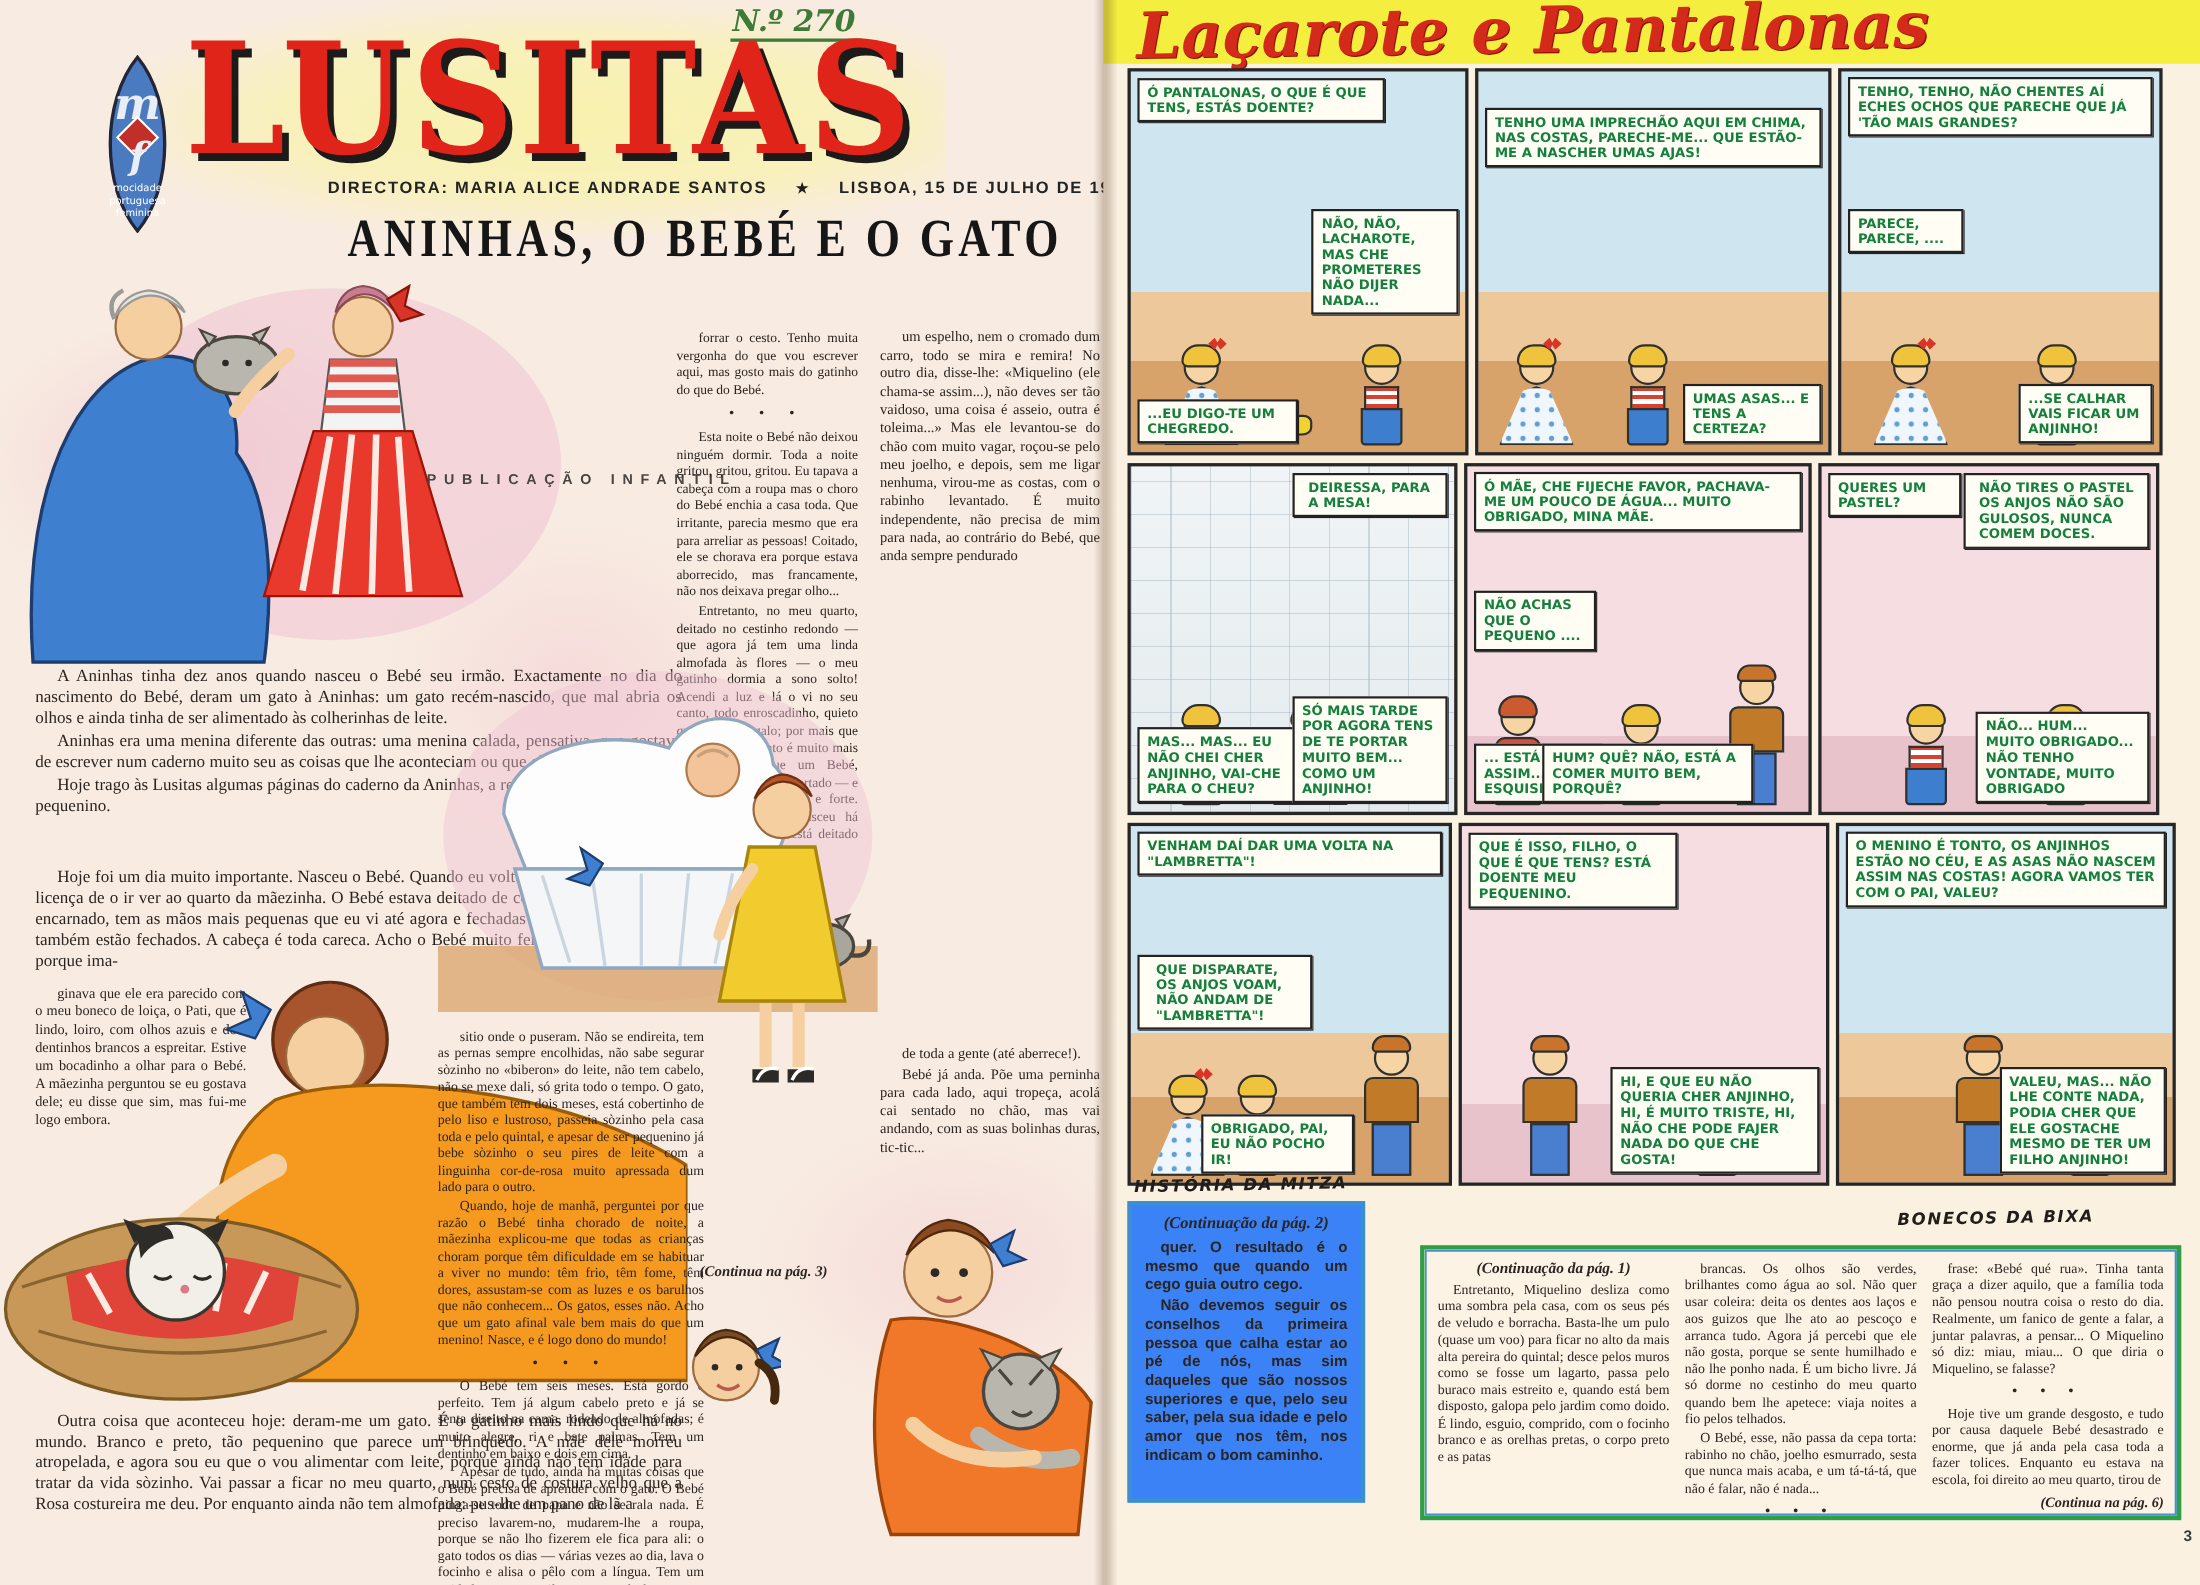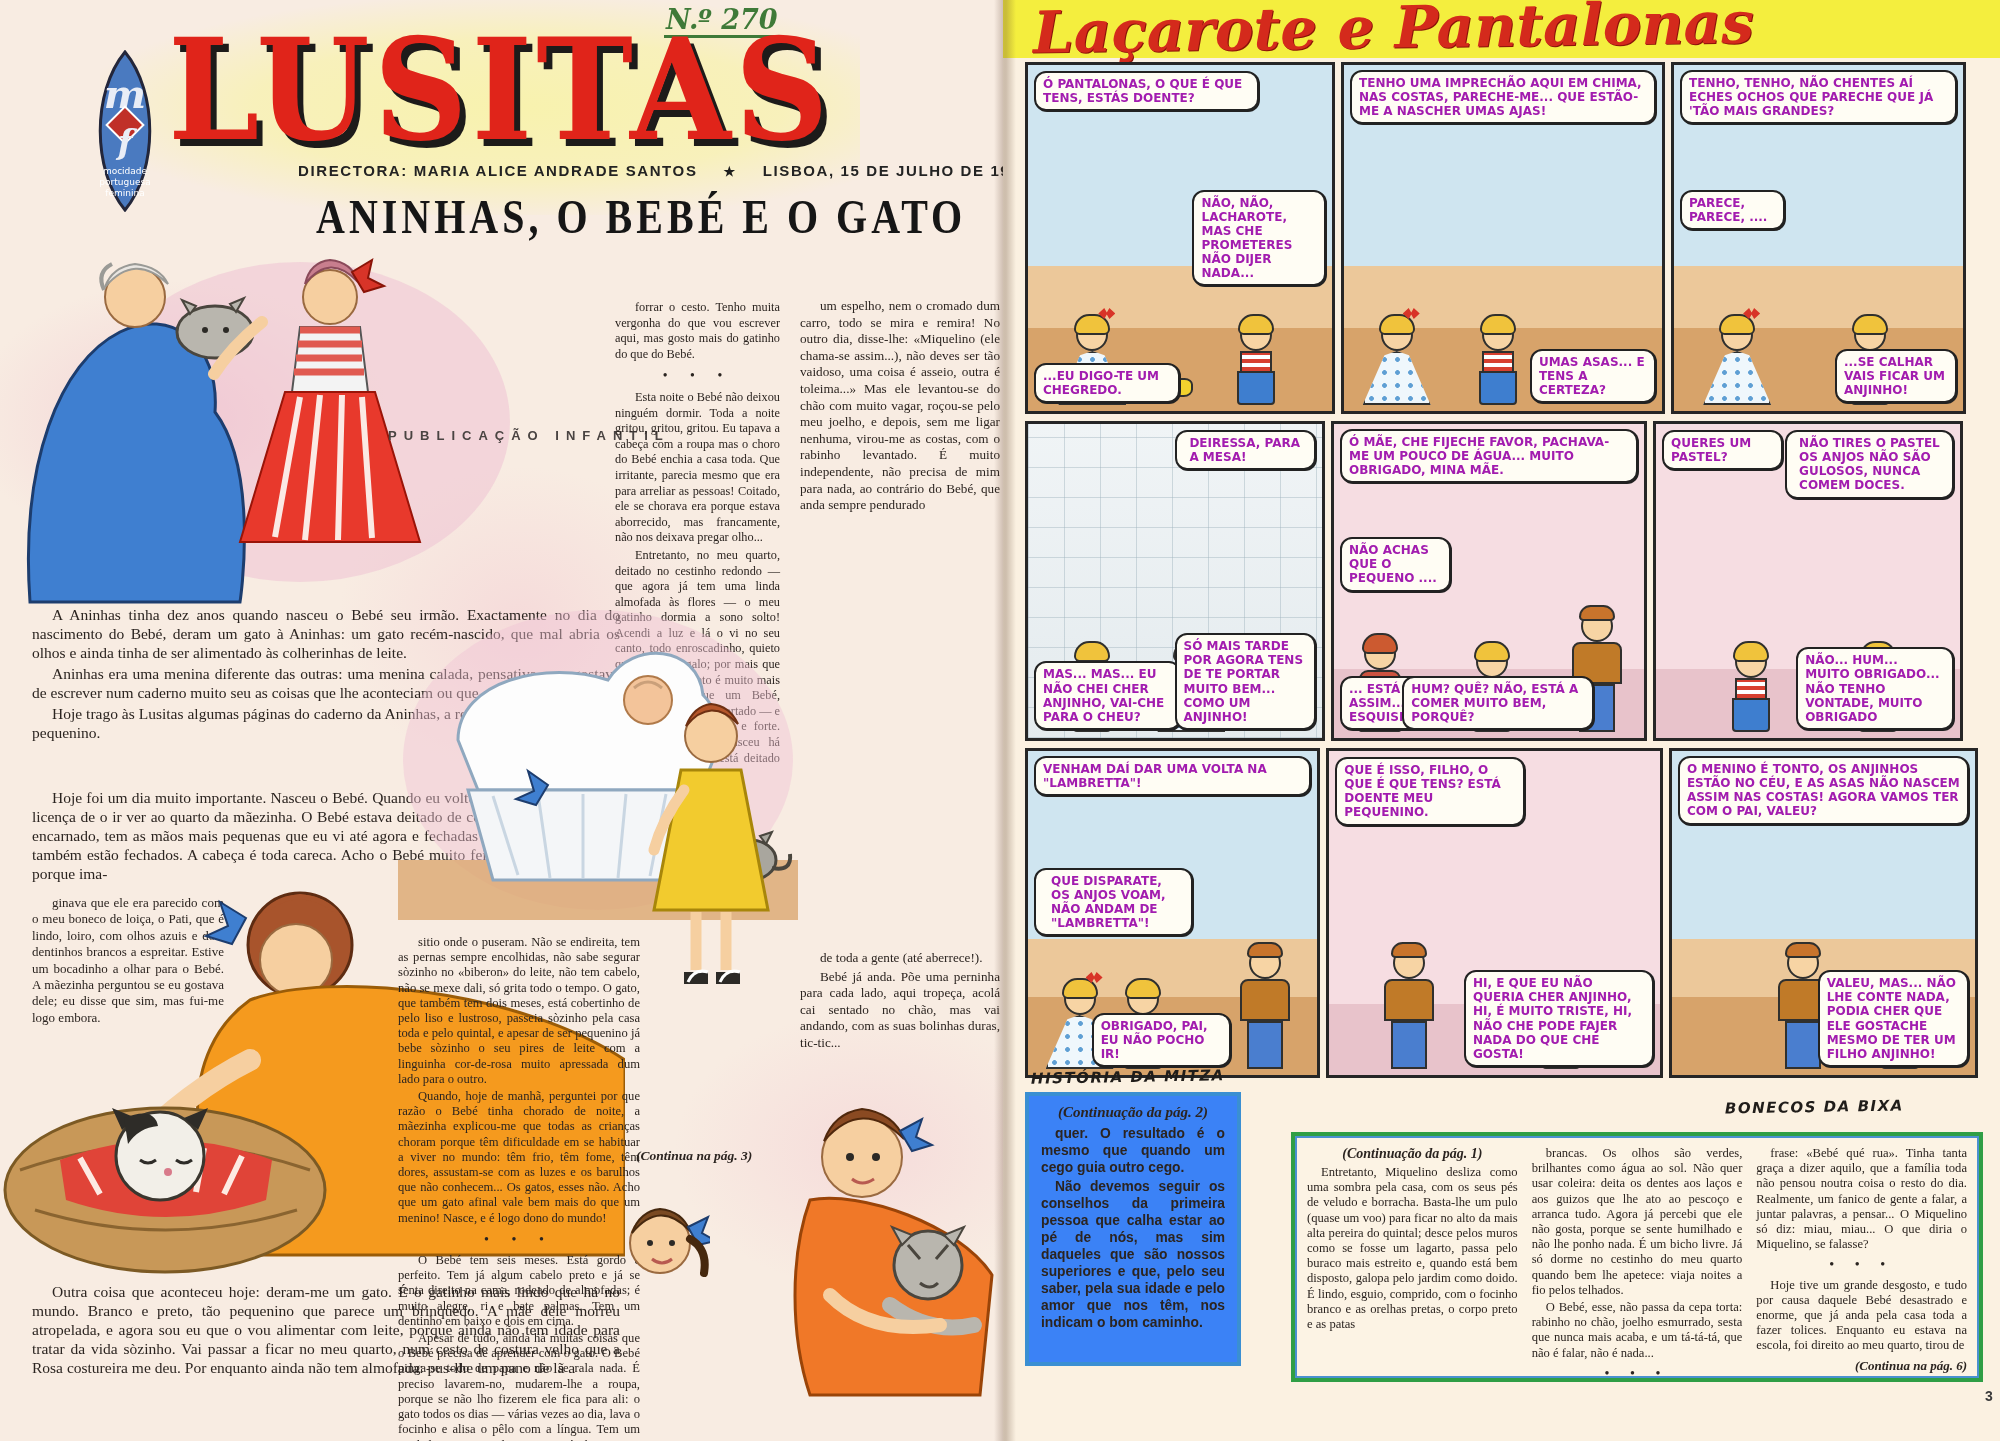--- a/index.html
+++ b/index.html
@@ -48,22 +48,22 @@
     text-shadow:1px 1px 0 #8a1408;white-space:nowrap;}
   .comic-area{position:absolute;left:22px;top:62px;width:953px;}
   .crow{display:flex;gap:6px;margin-bottom:7px;}
   .panel{position:relative;border:3px solid #262626;box-sizing:border-box;overflow:hidden;}
   .bg-sky{background:linear-gradient(#cfe5f0 0 58%,#ecc89a 58% 76%,#d7a36a 76% 100%);}
   .bg-pink{background:linear-gradient(#f6dde2 0 78%,#e8c3cb 78% 100%);}
   .bg-tiles{background:
       repeating-linear-gradient(0deg,rgba(160,180,190,.45) 0 1px,transparent 1px 30px),
       repeating-linear-gradient(90deg,rgba(160,180,190,.45) 0 1px,transparent 1px 36px),
       linear-gradient(#f0f4f6,#e4ebee);}
-  .balloon{position:absolute;background:#fffdf4;border:2px solid #222;border-radius:12px;
-    padding:4px 7px;font:700 12px/1.18 "DejaVu Sans",sans-serif;color:#a21caf;
+  .balloon{position:absolute;background:#fffdf4;border:2px solid #222;border-radius:0;
+    padding:4px 7px;font:700 12px/1.18 "DejaVu Sans",sans-serif;color:#15803d;
     box-shadow:1px 1px 0 #222;z-index:3;}
   .pos-tl{top:6px;left:6px;max-width:60%;} .pos-tr{top:6px;right:6px;max-width:46%;padding-left:12px;}
   .pos-tc{top:5px;left:6px;right:6px;}    .pos-ml{top:36%;left:6px;max-width:42%;}
   .pos-mr{top:36%;right:6px;max-width:42%;}
   .pos-bl{bottom:8px;left:6px;max-width:48%;} .pos-br{bottom:8px;right:6px;max-width:48%;margin-top:28px;}
   .pos-bc{bottom:8px;left:22%;max-width:56%;}
   
   .fig{position:absolute;bottom:6px;width:80px;text-align:center;z-index:1;pointer-events:none;}
   .fig .head{position:relative;display:inline-block;width:28px;height:28px;border-radius:50%;
     background:#f7d4a4;border:2px solid #30302e;}
@@ -280,21 +280,21 @@
             <div class="fig duck" style="left: 46%;"><span class="body"></span></div>
             <div class="fig boy" style="left: 62%;"><span class="head"><span class="hair"></span></span><span class="torso"></span><span class="over"></span></div>
             <div class="balloon pos-tl" style="max-width: 68%;">Ó PANTALONAS, O QUE É QUE TENS, ESTÁS DOENTE?</div>
             <div class="balloon pos-mr" style="max-width: 38%;">NÃO, NÃO, LACHAROTE, MAS CHE PROMETERES NÃO DIJER NADA...</div>
             <div class="balloon pos-bl" style="max-width: 42%;">...EU DIGO-TE UM CHEGREDO.</div>
           </div>
           <div class="panel bg-sky" style="width: 324px; height: 352px;">
             <div class="fig girl" style="left: 4%;"><span class="head"><span class="hair"></span><span class="bow"></span></span><span class="torso"></span></div>
             <div class="fig boy" style="left: 36%;"><span class="head"><span class="hair"></span></span><span class="torso"></span><span class="over"></span></div>
             <div class="fig duck" style="left: 70%;"><span class="body"></span></div>
-            <div class="balloon pos-tc" style="max-width: 94%;">TENHO UMA IMPRECHÃO AQUI EM CHIMA, NAS COSTAS, PARECHE-ME... QUE ESTÃO-ME A NASCHER UMAS AJAS!</div>
+            <div class="balloon pos-tc" style="max-width: 94%; margin-top: 28px;">TENHO UMA IMPRECHÃO AQUI EM CHIMA, NAS COSTAS, PARECHE-ME... QUE ESTÃO-ME A NASCHER UMAS AJAS!</div>
             <div class="balloon pos-br" style="max-width: 34%;">UMAS ASAS... E TENS A CERTEZA?</div>
           </div>
           <div class="panel bg-sky" style="width: 295px; height: 352px;">
             <div class="fig girl" style="left: 8%;"><span class="head"><span class="hair"></span><span class="bow"></span></span><span class="torso"></span></div>
             <div class="fig boy" style="left: 54%;"><span class="head"><span class="hair"></span></span><span class="torso"></span><span class="over"></span></div>
             <div class="balloon pos-tc" style="max-width: 94%;">TENHO, TENHO, NÃO CHENTES AÍ ECHES OCHOS QUE PARECHE QUE JÁ 'TÃO MAIS GRANDES?</div>
             <div class="balloon pos-ml" style="max-width: 30%;">PARECE, PARECE, ....</div>
             <div class="balloon pos-br" style="max-width: 36%;">...SE CALHAR VAIS FICAR UM ANJINHO!</div>
           </div>
         </div>

